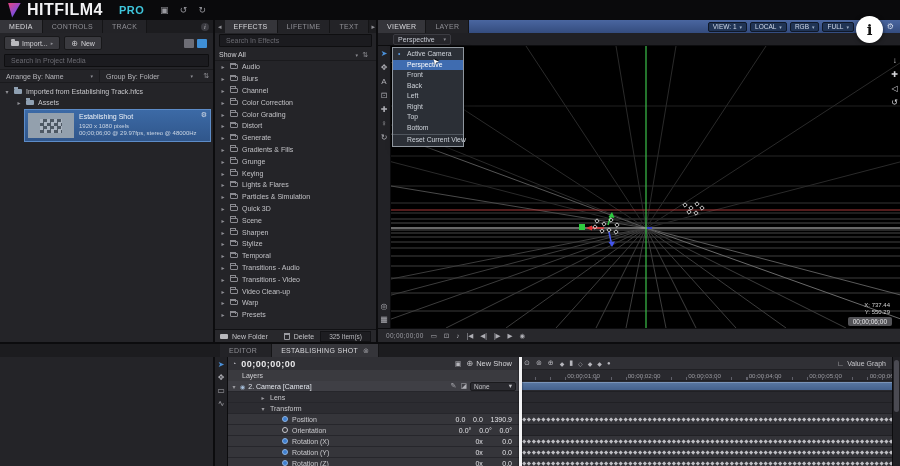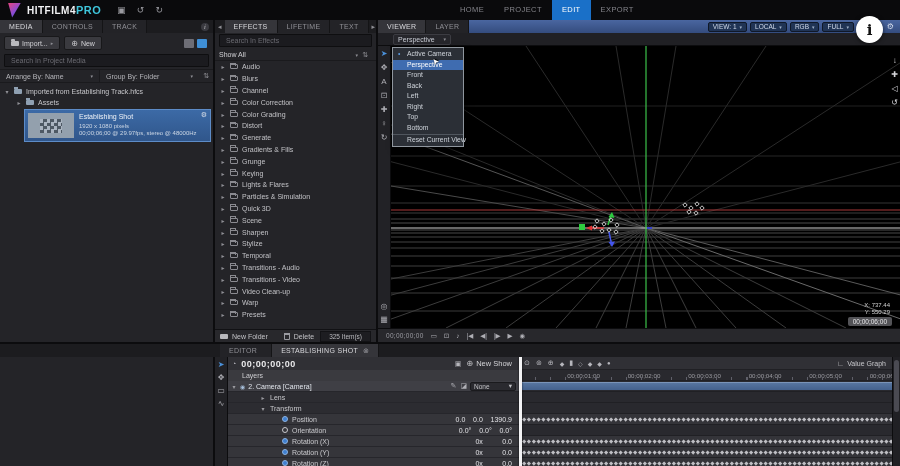--- a/index.html
+++ b/index.html
@@ -3,22 +3,22 @@
 <meta charset="utf-8">
 <style>
   * { margin:0; padding:0; box-sizing:border-box; }
   html,body { background:#000; }
   #app { position:relative; width:900px; height:466px; background:#18181b; overflow:hidden;
          font-family:"Liberation Sans", sans-serif; color:#c9c9cd; font-size:8px; -webkit-font-smoothing:antialiased; }
 
   
   .topbar { position:absolute; left:0; top:0; width:900px; height:20px; background:#0a0a0c; display:flex; align-items:center; }
   .logo-tri { width:13px; height:15px; margin:0 6px 0 8px; background:linear-gradient(135deg,#e8457e,#8a4bd4 55%,#3a6fd8); clip-path:polygon(0 0,100% 0,32% 100%); }
-  .logo-main { font-size:10px; font-weight:bold; letter-spacing:.5px; color:#f2f2f4; }
-  .logo-pro { font-size:11px; font-weight:bold; letter-spacing:.5px; color:#3fc6dc; }
+  .logo-main { font-size:16px; font-weight:bold; letter-spacing:.5px; color:#f2f2f4; }
+  .logo-pro { font-size:11px; font-weight:bold; letter-spacing:.5px; color:#3fc6dc;margin-left:16px; }
   .topbar-icons { display:flex; gap:11px; margin-left:16px; color:#9a9aa0; font-size:9px; }
   .nav-tabs { position:absolute; left:450px; top:0; height:20px; display:flex; }
   .nav-tab { padding:0 10px; line-height:20px; font-size:7.5px; letter-spacing:.4px; color:#85858b; }
   .nav-tab.active { background:#1a70c8; color:#fff; }
 
   
   .main { position:absolute; left:0; top:20px; width:900px; height:322px; display:flex; }
   .vdiv { width:2px; background:#0c0c0e; }
   .panel { display:flex; flex-direction:column; background:#242428; }
 
@@ -168,27 +168,20 @@
   <div class="topbar">
     <span class="logo-tri"></span>
     <span class="logo-main">HITFILM4</span>
     <span class="logo-pro">PRO</span>
     <span class="topbar-icons">
 
     <span class="tb-icn">▣</span>
         <span class="tb-icn">↺</span>
         <span class="tb-icn">↻</span>
       </span>
-    <span class="nav-tabs">
-
-    <span class="nav-tab">HOME</span>
-        <span class="nav-tab">PROJECT</span>
-        <span class="nav-tab active">EDIT</span>
-        <span class="nav-tab">EXPORT</span>
-      </span>
   </div>
 
   <div class="main">
 
     <div class="panel left-panel">
       <div class="tabbar">
         <span style="display:flex">
 
         <span class="tab active">MEDIA</span>
             <span class="tab">CONTROLS</span>

